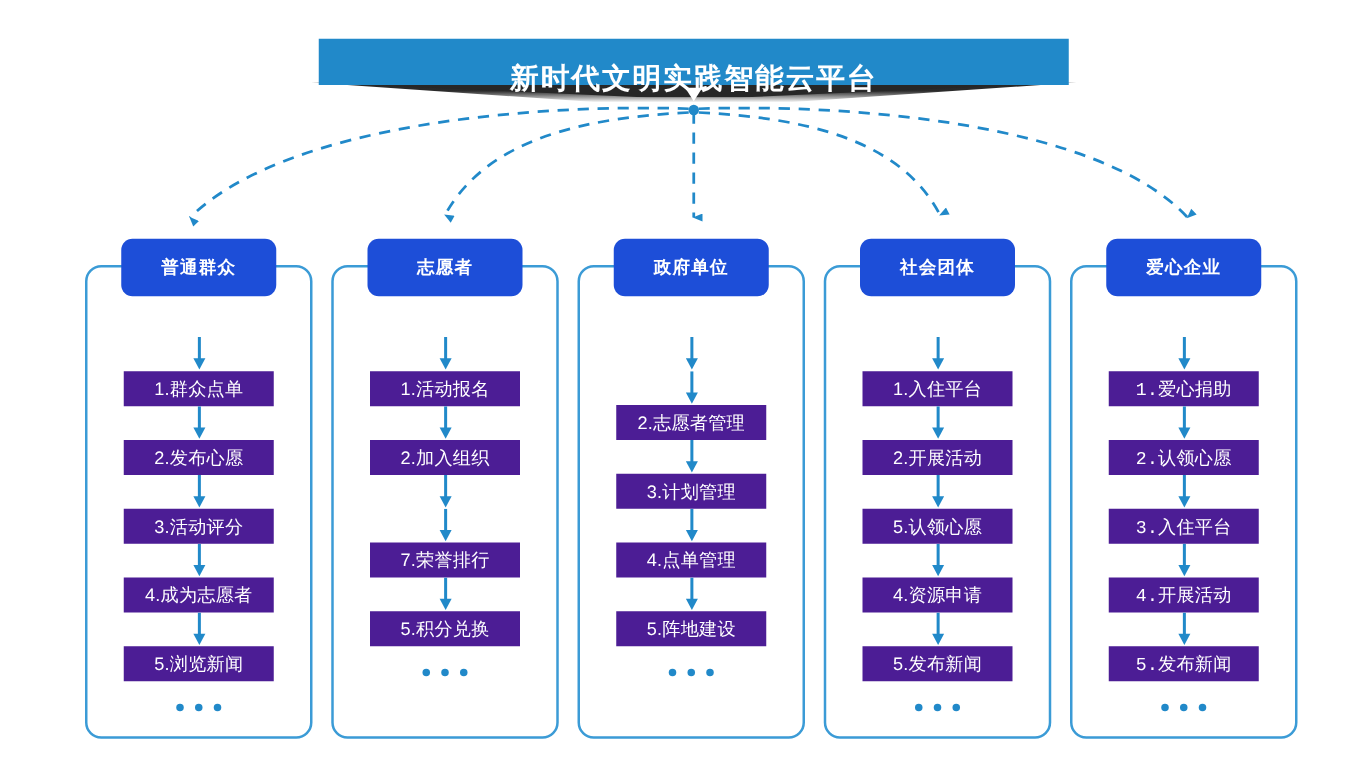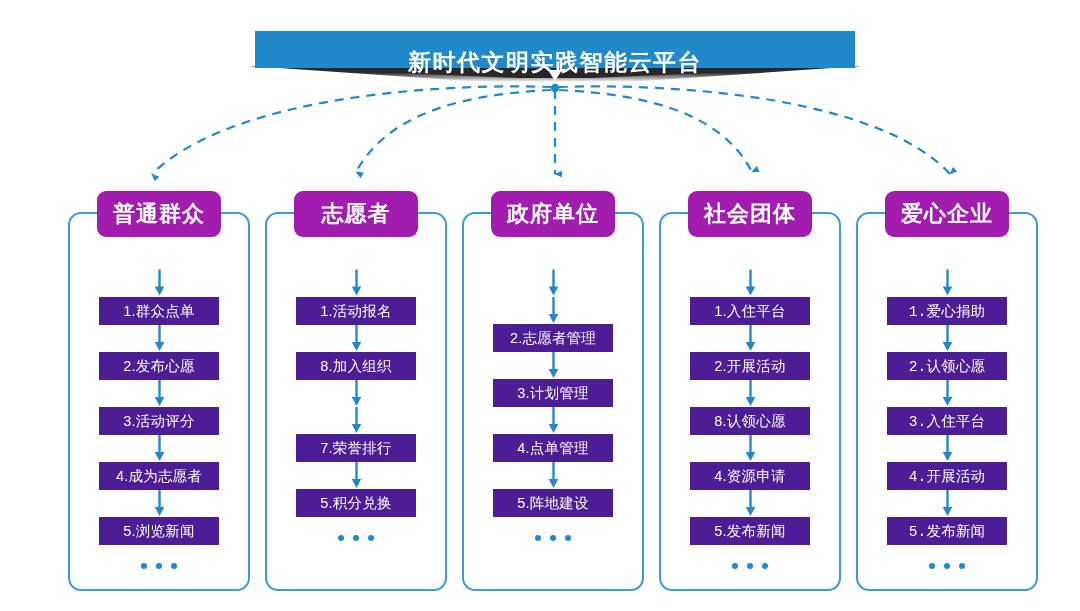--- a/index.html
+++ b/index.html
@@ -111,27 +111,27 @@
 
   .col-header {
     position: absolute;
     top: -23px;
     left: 50%;
     transform: translateX(-50%);
     min-width: 124px;
     height: 46px;
     padding: 0 14px;
     box-sizing: border-box;
-    background: #a21caf;
+    background: #1d4ed8;
     border-radius: 9px;
     display: flex;
     align-items: center;
     justify-content: center;
     color: #ffffff;
-    font-size: 22px;
+    font-size: 14px;
     font-weight: bold;
     letter-spacing: 1px;
     white-space: nowrap;
     z-index: 6;
   }
 
   .col-body {
     position: absolute;
     left: 0;
     top: 0;
@@ -256,21 +256,21 @@
         <div class="col-body">
           <svg class="down-arrow first" viewBox="0 0 11 27">
             <line x1="5.5" y1="0" x2="5.5" y2="18" stroke="#2189c9" stroke-width="2.4"></line>
             <polygon points="0.7,17 10.3,17 5.5,26" fill="#2189c9"></polygon>
           </svg>
           <div class="item-box">1.活动报名</div>
           <svg class="down-arrow" viewBox="0 0 11 27">
             <line x1="5.5" y1="0" x2="5.5" y2="18" stroke="#2189c9" stroke-width="2.4"></line>
             <polygon points="0.7,17 10.3,17 5.5,26" fill="#2189c9"></polygon>
           </svg>
-          <div class="item-box">8.加入组织</div>
+          <div class="item-box">2.加入组织</div>
           <svg class="down-arrow" viewBox="0 0 11 27">
             <line x1="5.5" y1="0" x2="5.5" y2="18" stroke="#2189c9" stroke-width="2.4"></line>
             <polygon points="0.7,17 10.3,17 5.5,26" fill="#2189c9"></polygon>
           </svg>
           <svg class="down-arrow" viewBox="0 0 11 27">
             <line x1="5.5" y1="0" x2="5.5" y2="18" stroke="#2189c9" stroke-width="2.4"></line>
             <polygon points="0.7,17 10.3,17 5.5,26" fill="#2189c9"></polygon>
           </svg>
           <div class="item-box">7.荣誉排行</div>
           <svg class="down-arrow" viewBox="0 0 11 27">
@@ -333,21 +333,21 @@
           <div class="item-box">1.入住平台</div>
           <svg class="down-arrow" viewBox="0 0 11 27">
             <line x1="5.5" y1="0" x2="5.5" y2="18" stroke="#2189c9" stroke-width="2.4"></line>
             <polygon points="0.7,17 10.3,17 5.5,26" fill="#2189c9"></polygon>
           </svg>
           <div class="item-box">2.开展活动</div>
           <svg class="down-arrow" viewBox="0 0 11 27">
             <line x1="5.5" y1="0" x2="5.5" y2="18" stroke="#2189c9" stroke-width="2.4"></line>
             <polygon points="0.7,17 10.3,17 5.5,26" fill="#2189c9"></polygon>
           </svg>
-          <div class="item-box">8.认领心愿</div>
+          <div class="item-box">5.认领心愿</div>
           <svg class="down-arrow" viewBox="0 0 11 27">
             <line x1="5.5" y1="0" x2="5.5" y2="18" stroke="#2189c9" stroke-width="2.4"></line>
             <polygon points="0.7,17 10.3,17 5.5,26" fill="#2189c9"></polygon>
           </svg>
           <div class="item-box">4.资源申请</div>
           <svg class="down-arrow" viewBox="0 0 11 27">
             <line x1="5.5" y1="0" x2="5.5" y2="18" stroke="#2189c9" stroke-width="2.4"></line>
             <polygon points="0.7,17 10.3,17 5.5,26" fill="#2189c9"></polygon>
           </svg>
           <div class="item-box">5.发布新闻</div>

